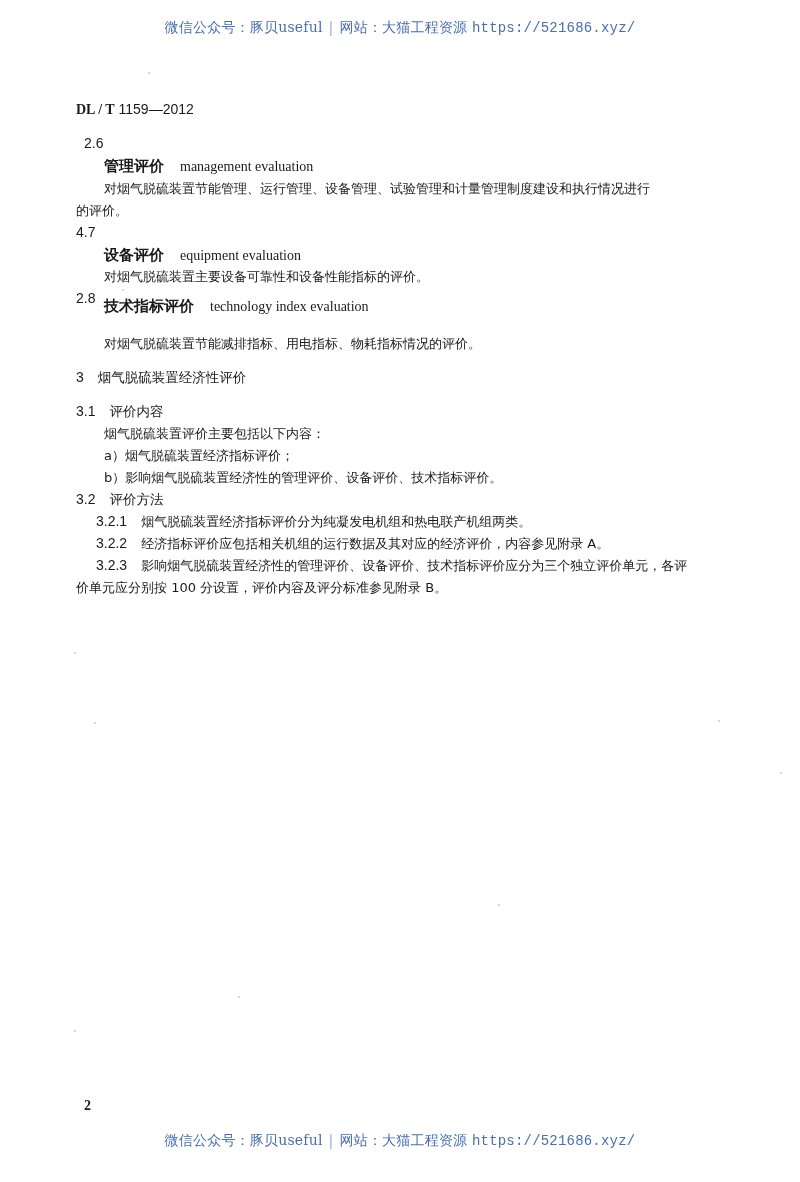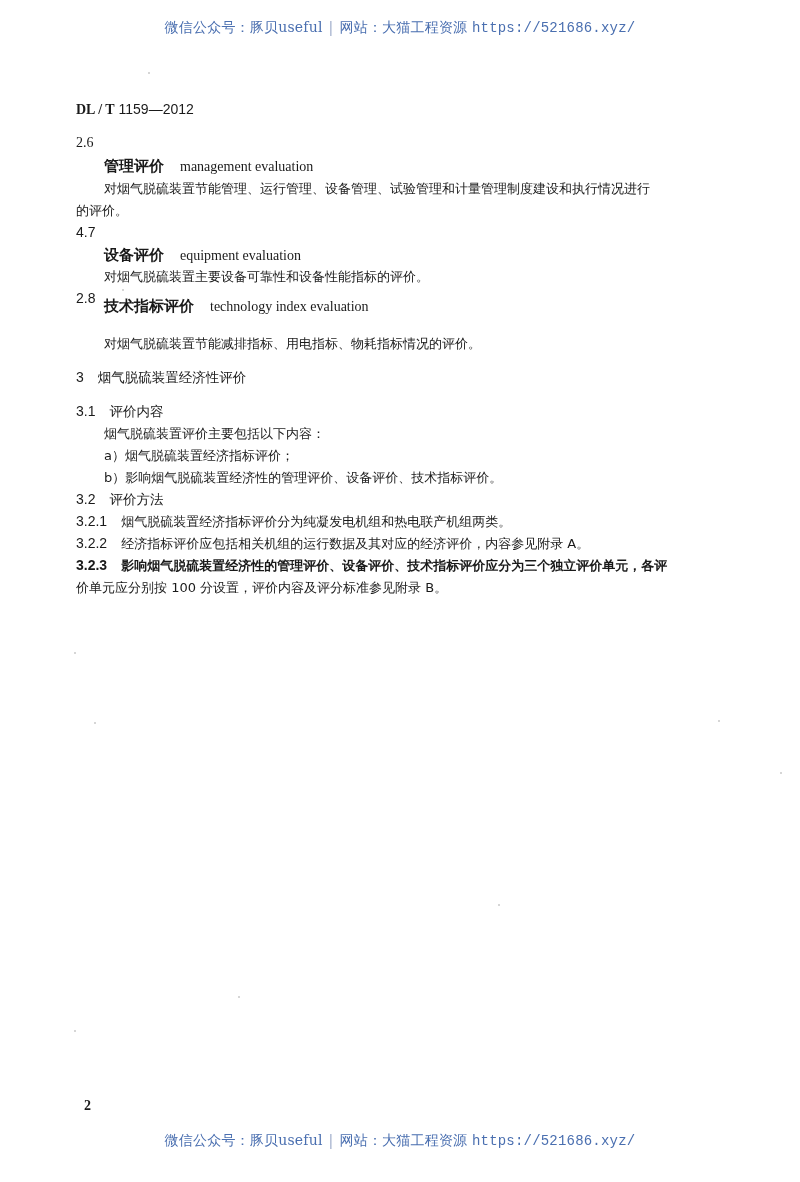--- a/index.html
+++ b/index.html
@@ -17,38 +17,38 @@
                 font-family: "Liberation Sans", sans-serif; }
     .std-code b { font-family: "Liberation Serif", serif; font-weight: bold; }
 
     .line { position: absolute; font-size: 13.5px; white-space: nowrap; }
     .num { font-family: "Liberation Sans", sans-serif; font-size: 14px; }
     .term { font-weight: bold; font-family: "DejaVu Sans", sans-serif; font-size: 15px; }
     .term-en { font-family: "Liberation Serif", serif; font-weight: normal; font-size: 14px; margin-left: 16px; }
     .heading { font-family: "DejaVu Sans", sans-serif; font-size: 13.5px; }
     .heading .hnum { font-family: "Liberation Sans", sans-serif; font-size: 14px; margin-right: 14px; }
     .body-text { font-family: "DejaVu Sans", sans-serif; font-size: 13px; }
-    .clause-num { font-family: "Liberation Sans", sans-serif; font-size: 14px; margin-right: 14px; }
+    .clause-num { font-family: "Liberation Sans", sans-serif; font-size: 14px; margin-right: 14px; margin-left: 20px; }
     .page-num { position: absolute; left: 84px; top: 1098px; font-family: "Liberation Serif", serif;
                 font-weight: bold; font-size: 14px; }
     .speck { position: absolute; width: 2px; height: 2px; background: #c8c8c8; border-radius: 1px; }
   </style>
 </head>
 <body>
 
 <div class="watermark wm-top">
   <span>微信公众号：豚贝useful</span><span class="sep">|</span><span>网站：大猫工程资源</span> <span class="url">https://521686.xyz/</span>
 </div>
 
 <div class="std-code">
   <b>DL / T</b>
   <span>1159—2012</span>
 </div>
 
-<div class="line num" style="left:76px;top:135px;font-family:Liberation Serif, serif;">2.6</div>
+<div class="line num" style="left:84px;top:135px;">2.6</div>
 <div class="line" style="left:104px;top:157px;">
   <span class="term">管理评价</span><span class="term-en">management evaluation</span>
 </div>
 <div class="line body-text" style="left:104px;top:180px;">对烟气脱硫装置节能管理、运行管理、设备管理、试验管理和计量管理制度建设和执行情况进行</div>
 <div class="line body-text" style="left:76px;top:202px;">的评价。</div>
 
 <div class="line num" style="left:76px;top:224px;">4.7</div>
 <div class="line" style="left:104px;top:246px;">
   <span class="term">设备评价</span><span class="term-en">equipment evaluation</span>
 </div>
@@ -73,21 +73,21 @@
 
 <div class="line heading" style="left:76px;top:491px;">
   <span class="hnum">3.2</span><span>评价方法</span>
 </div>
 <div class="line body-text" style="left:76px;top:513px;">
   <span class="clause-num">3.2.1</span><span>烟气脱硫装置经济指标评价分为纯凝发电机组和热电联产机组两类。</span>
 </div>
 <div class="line body-text" style="left:76px;top:535px;">
   <span class="clause-num">3.2.2</span><span>经济指标评价应包括相关机组的运行数据及其对应的经济评价，内容参见附录 A。</span>
 </div>
-<div class="line body-text" style="left:76px;top:557px;font-weight:bold;">
+<div class="line body-text" style="left:76px;top:557px;">
   <span class="clause-num">3.2.3</span><span>影响烟气脱硫装置经济性的管理评价、设备评价、技术指标评价应分为三个独立评价单元，各评</span>
 </div>
 <div class="line body-text" style="left:76px;top:579px;text-align:center;">价单元应分别按 100 分设置，评价内容及评分标准参见附录 B。</div>
 
 <div class="speck" style="left:148px;top:72px;"></div>
 <div class="speck" style="left:122px;top:289px;"></div>
 <div class="speck" style="left:74px;top:652px;"></div>
 <div class="speck" style="left:94px;top:722px;"></div>
 <div class="speck" style="left:718px;top:720px;"></div>
 <div class="speck" style="left:780px;top:772px;"></div>

